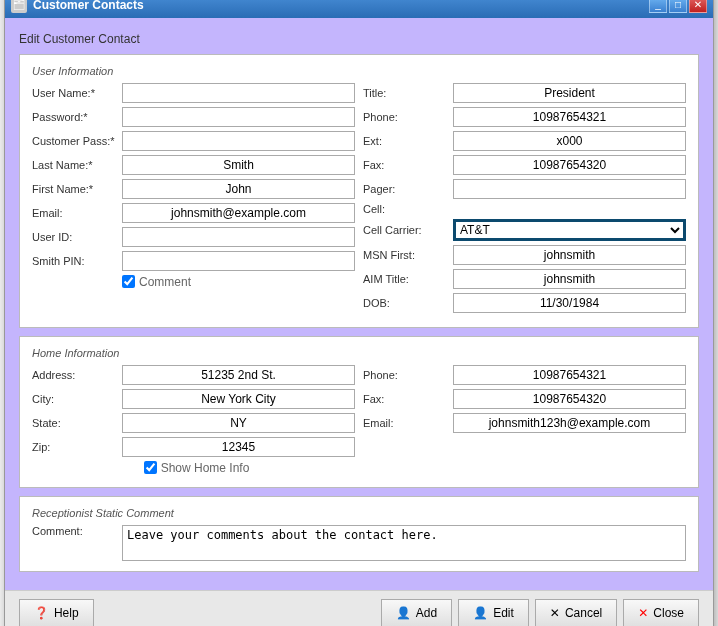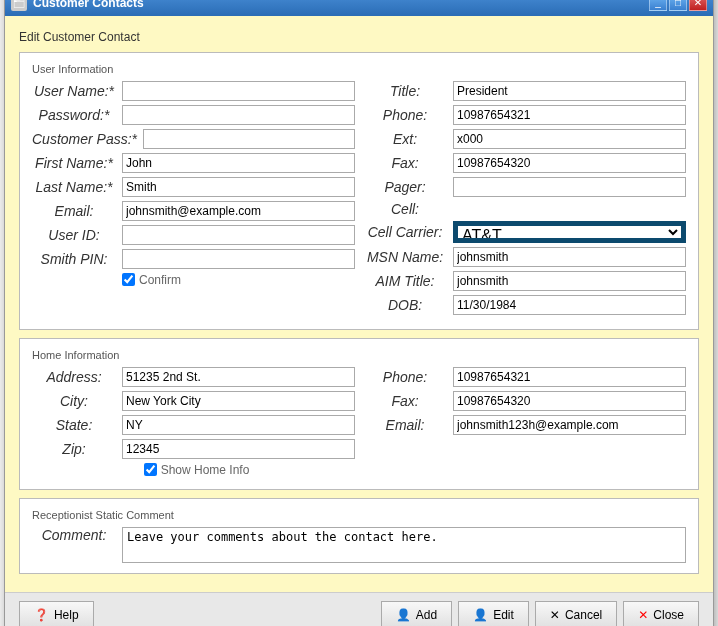--- a/index.html
+++ b/index.html
@@ -61,61 +61,61 @@
       cursor: pointer;
       display: flex;
       align-items: center;
       justify-content: center;
     }
     .title-btn.close-btn {
       background: linear-gradient(to bottom, #e06060, #c02020);
     }
     .content {
       padding: 10px 14px;
-      background: #fef9c3;
+      background: #c4b5fd;
     }
     .form-section {
       border: 1px solid #bbb;
       background: white;
       padding: 10px 12px;
       margin-bottom: 8px;
     }
     .form-section-title {
       font-size: 11px;
       color: #555;
       margin-bottom: 6px;
+      font-style: italic;
     }
     .form-row {
       display: flex;
       align-items: center;
       margin-bottom: 4px;
     }
     .form-label {
-      font-size: 14px;
+      font-size: 11px;
       color: #333;
       min-width: 90px;
-      text-align: center;
+      text-align: left;
       padding-right: 6px;
       white-space: nowrap;
-      font-style: italic;
     }
     .form-input {
       height: 20px;
       border: 1px solid #aaa;
       background: white;
       font-size: 12px;
       padding: 1px 3px;
       flex: 1;
       min-width: 0;
     }
     .select-input {
       height: 22px;
-      border: 5px solid #0c4a6e;
+      border: 3px solid #0c4a6e;
       background: white;
-      font-size: 16px;
+      font-size: 12px;
       flex: 1;
     }
     .two-col {
       display: flex;
       gap: 8px;
     }
     .col-left {
       flex: 1;
     }
     .col-right {
@@ -177,20 +177,21 @@
     }
     .edit-contact-label {
       font-size: 12px;
       font-weight: normal;
       color: #333;
       margin-bottom: 8px;
       padding-top: 4px;
     }
     input[type="text"], input[type="password"] {
       outline: none;
+      text-align: center;
     }
   </style>
 </head>
 <body>
 
 <div class="window">
 
   <div class="title-bar">
     <div class="title-bar-left">
       <div class="title-icon">🗂</div>
@@ -218,43 +219,43 @@
           </div>
           <div class="form-row">
             <span class="form-label">Password:*</span>
             <input class="form-input" type="password" style="">
           </div>
           <div class="form-row">
             <span class="form-label">Customer Pass:*</span>
             <input class="form-input" type="password" style="">
           </div>
           <div class="form-row">
+            <span class="form-label">Last Name:*</span>
+            <input class="form-input" type="text" value="Smith" style="">
+          </div>
+          <div class="form-row">
             <span class="form-label">First Name:*</span>
             <input class="form-input" type="text" value="John" style="">
-          </div>
-          <div class="form-row">
-            <span class="form-label">Last Name:*</span>
-            <input class="form-input" type="text" value="Smith" style="">
           </div>
           <div class="form-row">
             <span class="form-label">Email:</span>
             <input class="form-input" type="text" value="johnsmith@example.com" style="">
           </div>
           <div class="form-row">
             <span class="form-label">User ID:</span>
             <input class="form-input" type="text" style="">
           </div>
           <div class="form-row">
             <span class="form-label">Smith PIN:</span>
             <input class="form-input" type="text" style="">
           </div>
           <div class="checkbox-row">
             <label class="checkbox-label">
               <input type="checkbox" checked="" style="">
-              <span>Confirm</span>
+              <span>Comment</span>
             </label>
           </div>
         </div>
 
         <div class="col-right">
           <div class="form-row">
             <span class="form-label">Title:</span>
             <input class="form-input" type="text" value="President" style="">
           </div>
           <div class="form-row">
@@ -279,21 +280,21 @@
           <div class="form-row">
             <span class="form-label">Cell Carrier:</span>
             <select class="select-input">
               <option>AT&amp;T</option>
               <option>Verizon</option>
               <option>T-Mobile</option>
               <option>Sprint</option>
             </select>
           </div>
           <div class="form-row">
-            <span class="form-label">MSN Name:</span>
+            <span class="form-label">MSN First:</span>
             <input class="form-input" type="text" value="johnsmith" style="">
           </div>
           <div class="form-row">
             <span class="form-label">AIM Title:</span>
             <input class="form-input" type="text" value="johnsmith" style="">
           </div>
           <div class="form-row">
             <span class="form-label">DOB:</span>
             <input class="form-input" type="text" value="11/30/1984" style="">
           </div>

